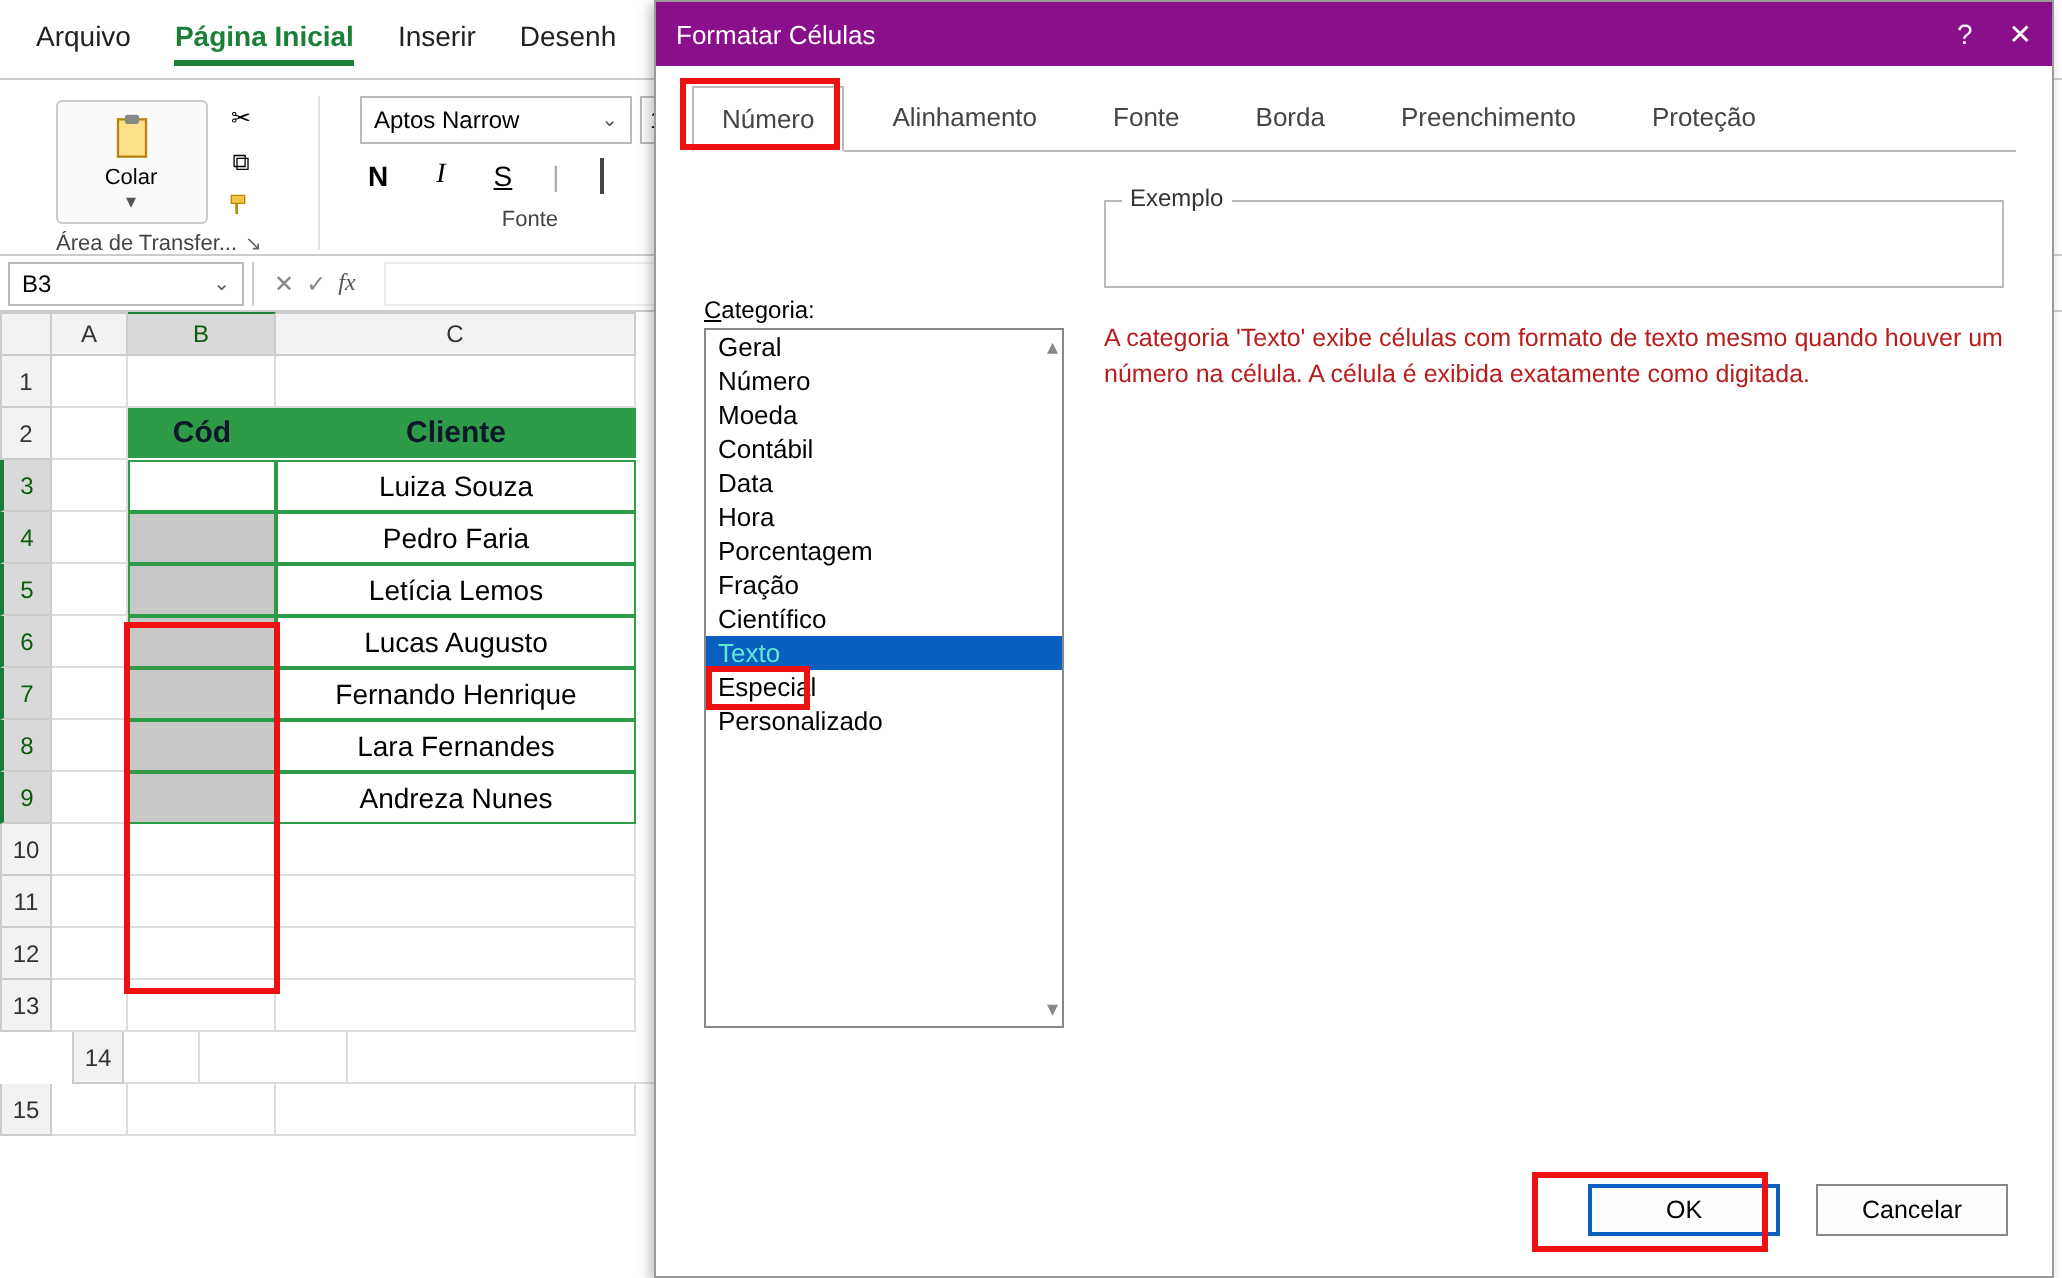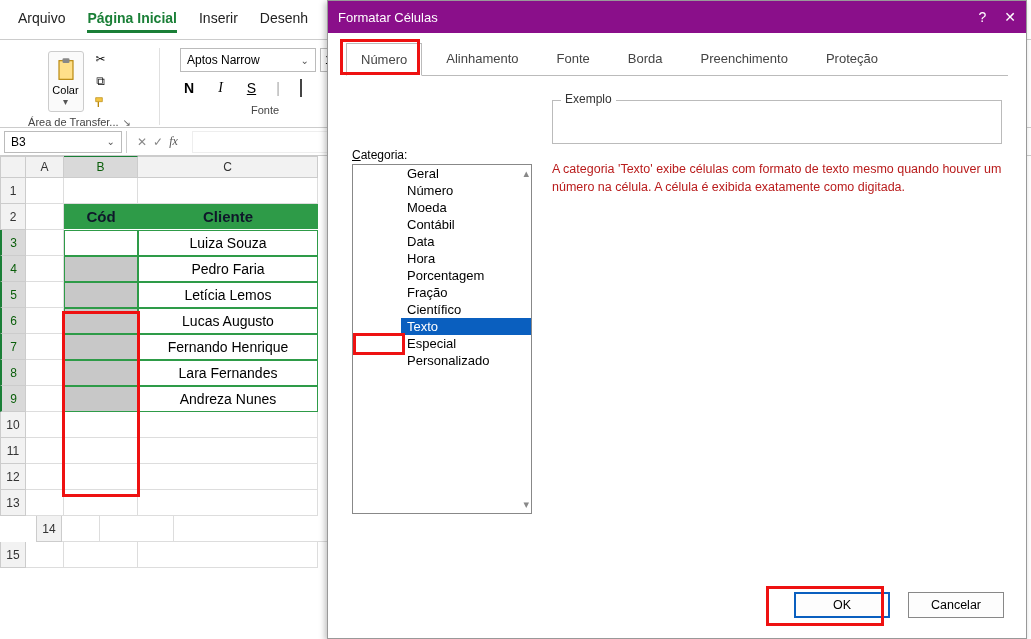--- a/index.html
+++ b/index.html
@@ -37,21 +37,21 @@
   .ribbon-group {
     display: flex; flex-direction: column; align-items: center; gap: 2px;
     border-right: 1px solid #e0e0e0; padding-right: 10px; height: 100%;
   }
   .ribbon-group:last-child { border-right: none; }
   .ribbon-group-inner { display: flex; align-items: center; gap: 6px; flex: 1; }
   .ribbon-group-label { font-size: 11px; color: #444; display:flex; align-items:center; gap:4px;}
   .paste-btn {
     display: flex; flex-direction: column; align-items: center;
     border: 1px solid #ccc; background: #fafafa; border-radius: 3px;
-    padding: 4px 6px; font-size: 11px; width:36px; cursor:pointer;
+    padding: 4px 6px; font-size: 11px; width:76px; cursor:pointer;
   }
   .clip-icons { display:flex; flex-direction:column; gap:4px; padding:2px 0;}
   .clip-icons span { width:22px; height:18px; display:flex; align-items:center; justify-content:center; cursor:pointer;}
   .font-select {
     display:flex; align-items:center; justify-content:space-between;
     border:1px solid #bbb; background:#fff; padding:2px 6px; font-size:12px; width:136px; height:24px; cursor:pointer;
   }
   .size-select {
     display:flex; align-items:center; justify-content:space-between;
     border:1px solid #bbb; background:#fff; padding:2px 4px; font-size:12px; width:30px; height:24px; cursor:pointer;
@@ -155,22 +155,22 @@
   .dialog-body {
     flex:1; display:flex; padding:18px 24px 10px 24px; gap:20px;
   }
   .cat-col { display:flex; flex-direction:column; width:180px;justify-content:center; }
   .cat-label { font-size:12px; margin-bottom:2px; }
   .cat-label u { text-decoration:underline; }
   .listbox {
     border:1px solid #888; background:#fff; height:350px;
     font-size:13px; position:relative; overflow:hidden;
   }
-  .listbox .item { padding:1px 6px; cursor:pointer;margin-left:48px; }
-  .listbox .item.selected { background:#0a5fbf; color:#ffffff; }
+  .listbox .item { padding:1px 6px; cursor:pointer; }
+  .listbox .item.selected { background:#0a5fbf; color:#5eead4; }
   .list-arrows {
     position:absolute; right:2px; color:#888; font-size:11px; cursor:pointer;
   }
   .list-arrows.up { top:2px; }
   .list-arrows.down { bottom:2px; }
   .texto-red {
     position:absolute; border:3px solid #e11; pointer-events:none;
   }
 
   .right-col { flex:1; display:flex; flex-direction:column; }

